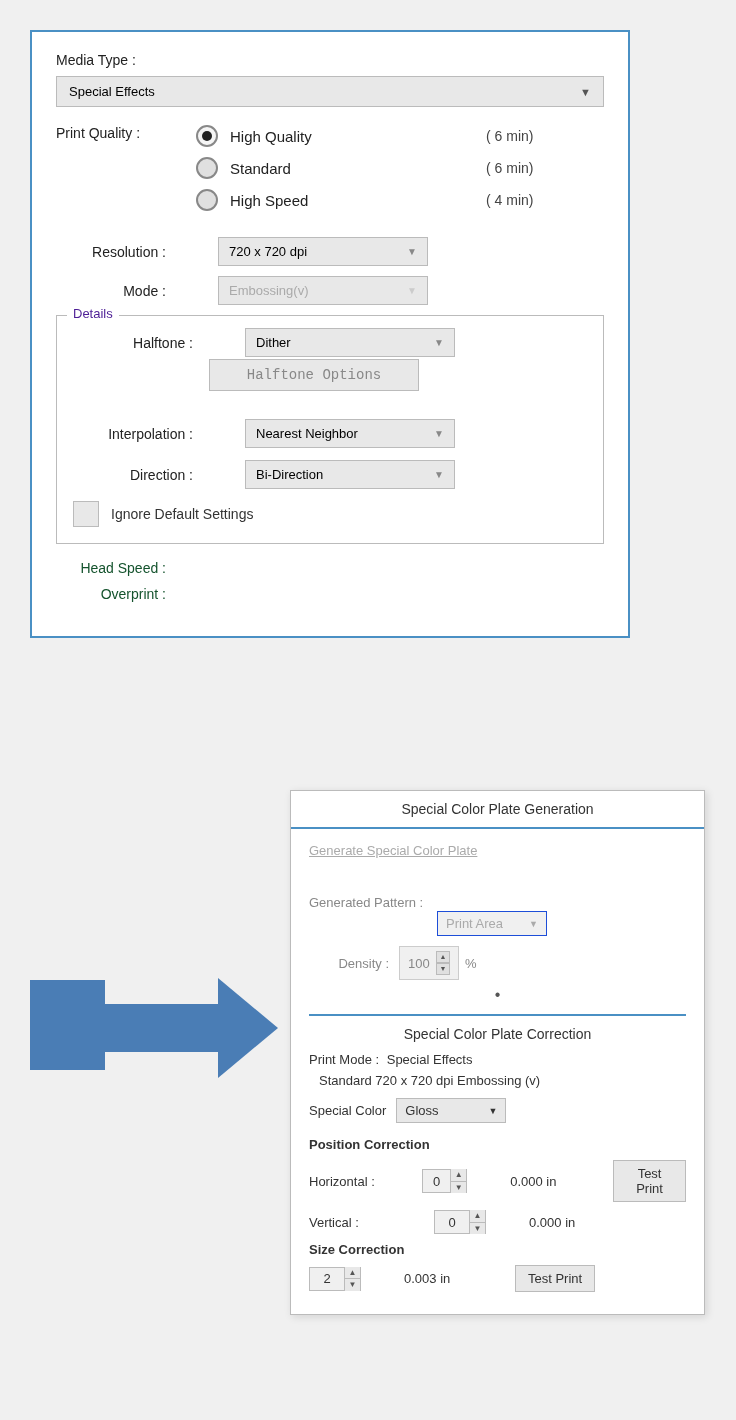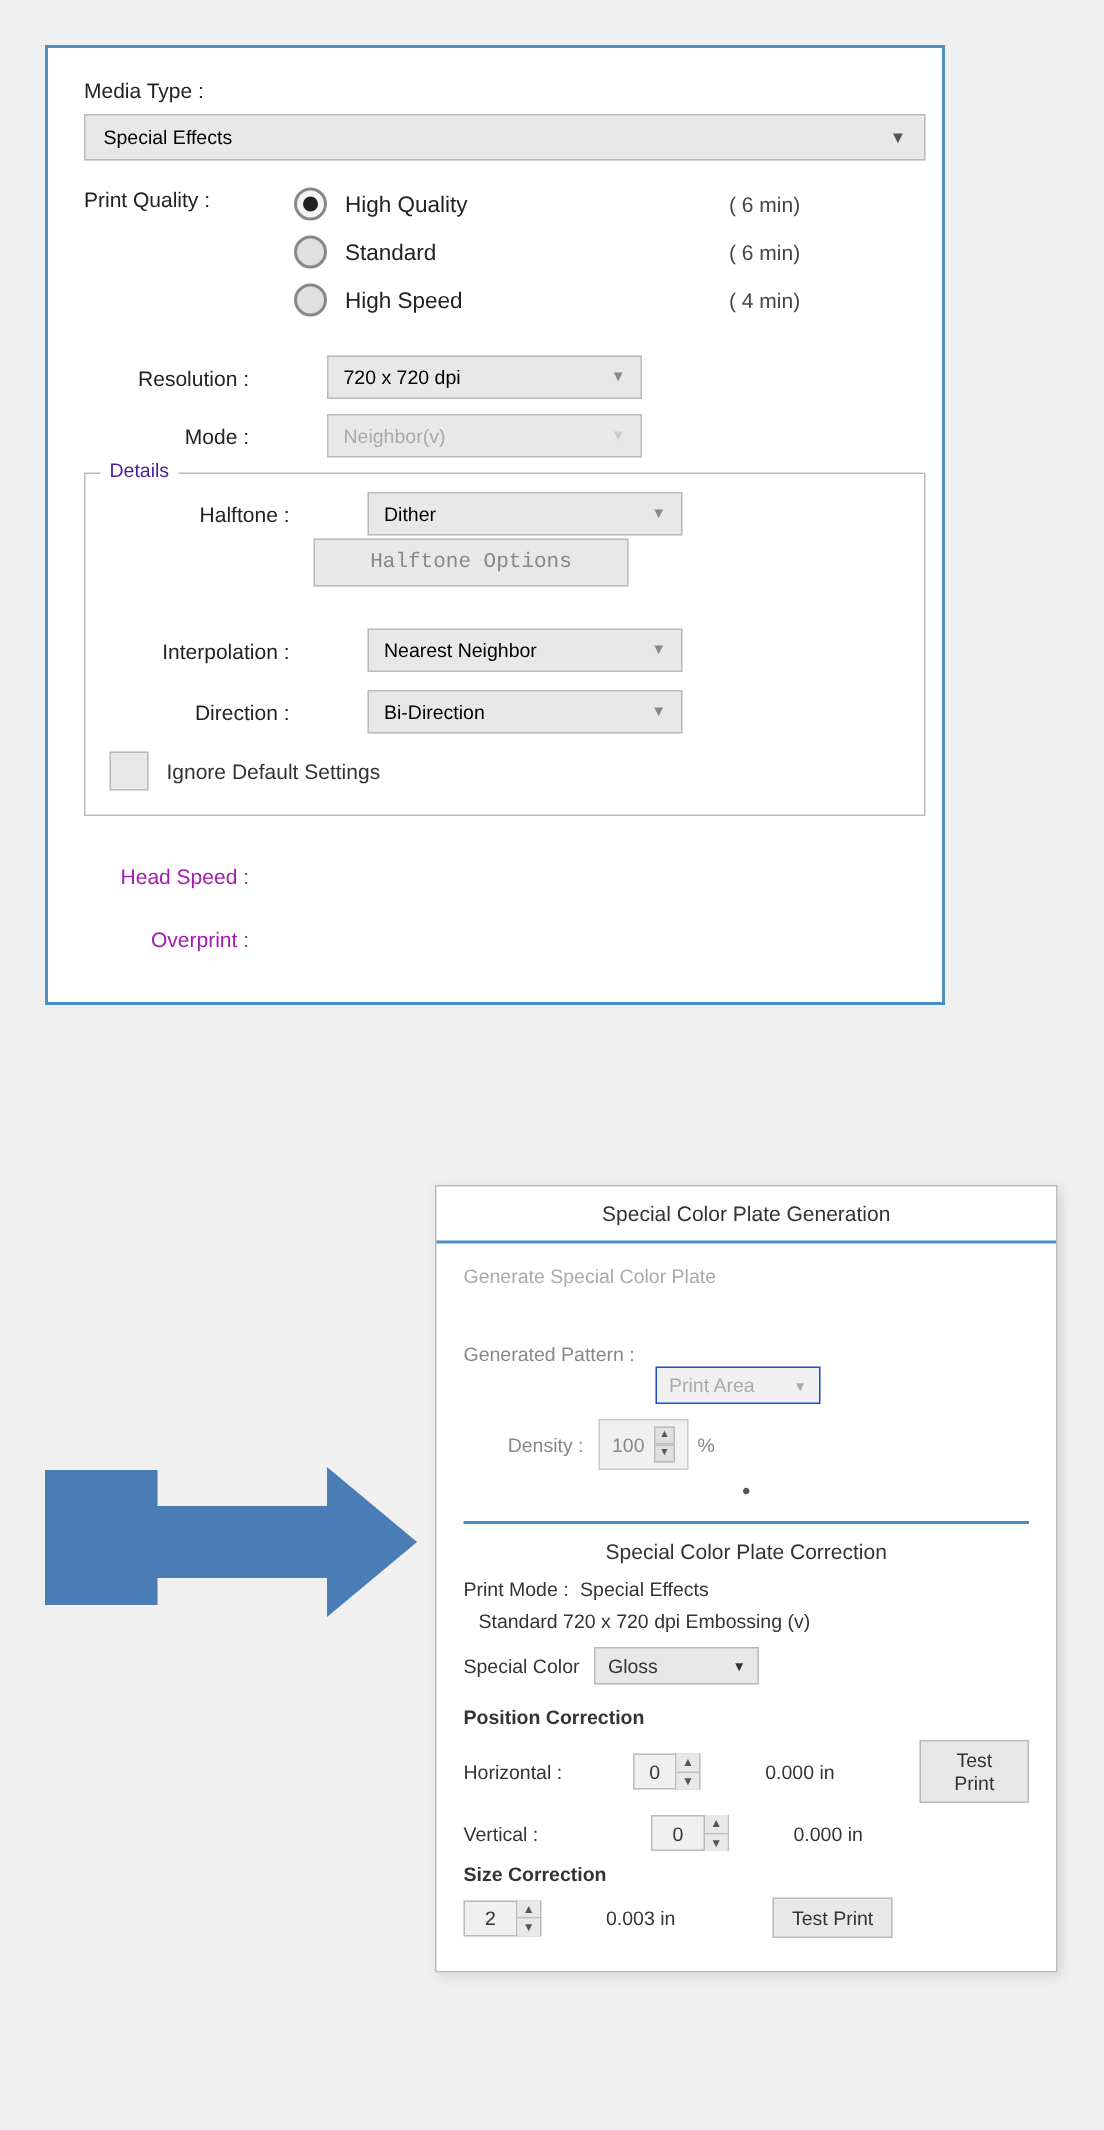--- a/index.html
+++ b/index.html
@@ -11,21 +11,21 @@
       min-height: 1420px;
       position: relative;
     }
     .main-panel {
       position: absolute;
       top: 30px;
       left: 30px;
       width: 600px;
       background: #fff;
       border: 2px solid #4a90c4;
-      padding: 20px 11px 24px 24px;
+      padding: 20px 24px 24px 24px;
     }
     .media-type-label {
       font-size: 14px;
       color: #222;
       margin-bottom: 8px;
     }
     .dropdown {
       background: #e8e8e8;
       border: 1px solid #bbb;
       padding: 7px 12px;
@@ -97,22 +97,21 @@
       margin-bottom: 10px;
     }
     .field-label {
       font-size: 14px;
       color: #222;
       width: 110px;
       text-align: right;
       margin-right: 16px;
     }
     .field-label.gray {
-      color: #a21caf;
-      margin-top: 16px;
+      color: #14532d;
     }
     .select-box {
       background: #e8e8e8;
       border: 1px solid #bbb;
       padding: 6px 10px;
       display: flex;
       align-items: center;
       justify-content: space-between;
       width: 210px;
       cursor: pointer;
@@ -212,20 +211,21 @@
     }
     .scp-row {
       display: flex;
       align-items: center;
       margin-bottom: 10px;
     }
     .scp-gen-label {
       font-size: 13px;
       color: #aaa;
       margin-bottom: 10px;
+      text-decoration: underline;
     }
     .scp-field-label {
       font-size: 13px;
       color: #888;
       margin-right: 8px;
       width: 120px;
     }
     .scp-select {
       background: #f0f0f0;
       border: 1px solid #1d4ed8;
@@ -448,21 +448,21 @@
     <span class="field-label">Resolution :</span>
     <div class="select-box">
       <span>720 x 720 dpi</span>
       <span class="select-box-arrow">▼</span>
     </div>
   </div>
 
   <div class="field-row">
     <span class="field-label">Mode :</span>
     <div class="select-box disabled">
-      <span>Neighbor(v)</span>
+      <span>Embossing(v)</span>
       <span class="select-box-arrow disabled">▼</span>
     </div>
   </div>
 
   <div class="details-group">
     <span class="details-legend">Details</span>
 
     <div class="details-field-row">
       <span class="details-label">Halftone :</span>
       <div class="select-box">

